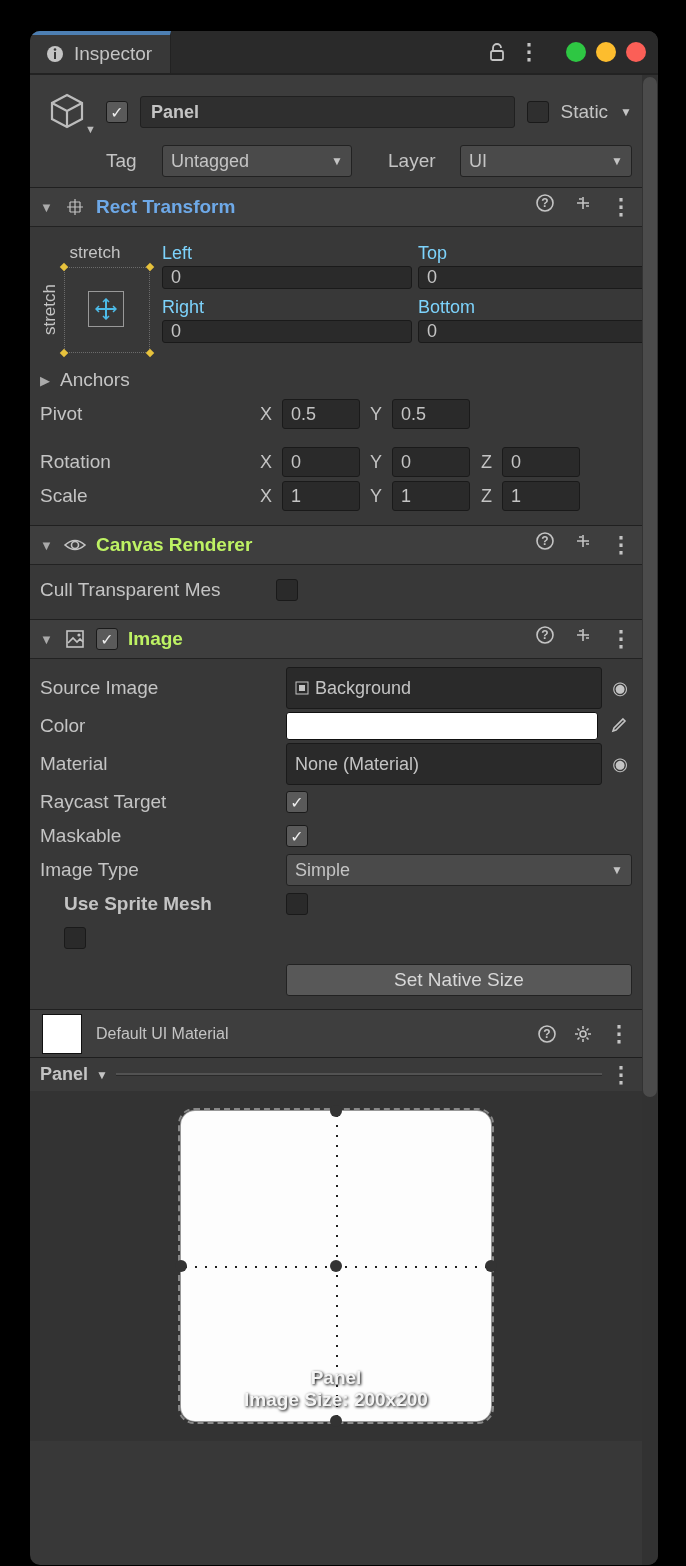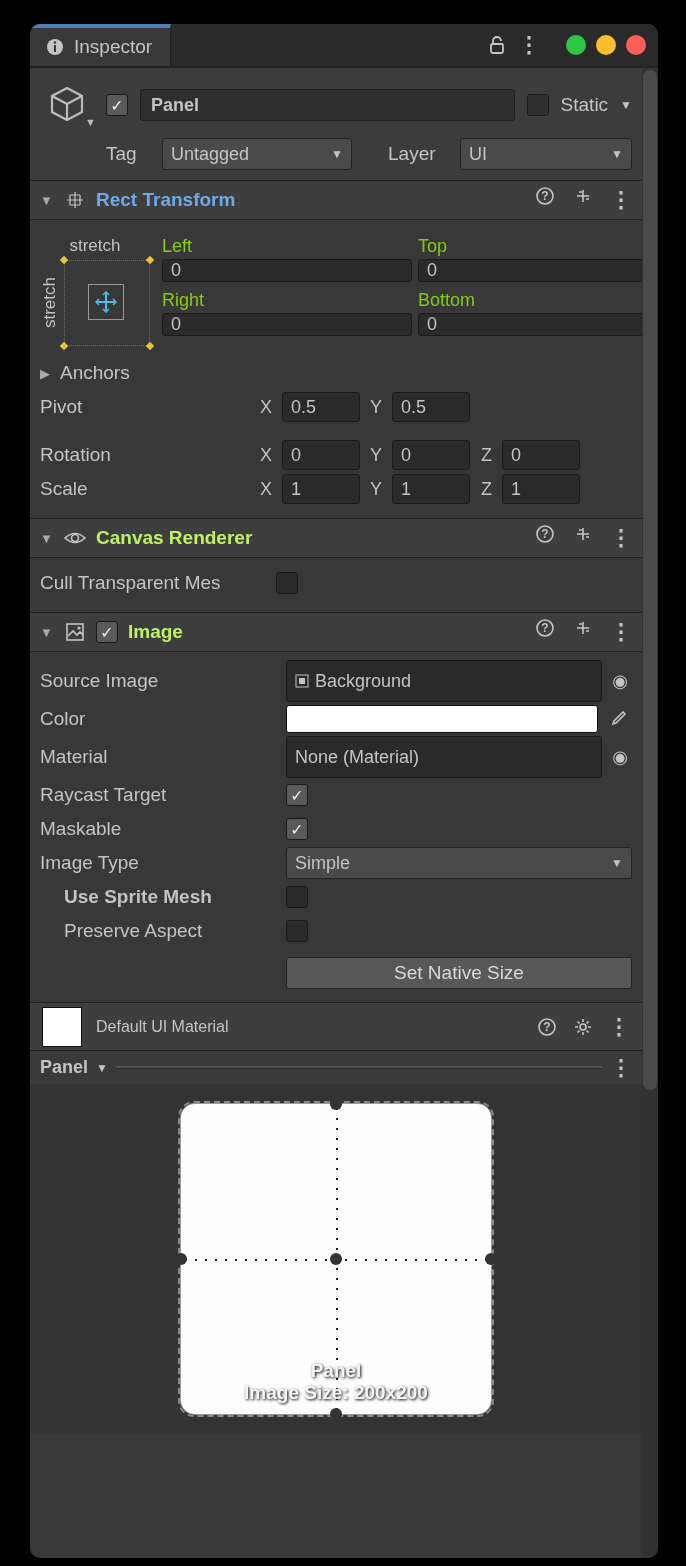--- a/index.html
+++ b/index.html
@@ -1,17 +1,17 @@
 <!DOCTYPE html>
 <html><head>
 <meta charset="utf-8">
 <style>
   * { box-sizing: border-box; margin: 0; padding: 0; font-family: -apple-system, Arial, sans-serif; }
   body { background: #000; width: 686px; height: 1566px; overflow: hidden; color: #c4c4c4; font-size: 18px; }
-  .window { position: absolute; left: 30px; top: 24px; width: 628px; height: 1534px; background: #383838; border-radius: 10px; overflow: hidden; }
+  .window { position: absolute; left: 30px; top: 31px; width: 628px; height: 1534px; background: #383838; border-radius: 10px; overflow: hidden; }
   .titlebar { height: 44px; display: flex; align-items: center; border-bottom: 2px solid #222; position: relative; }
   .tab-active { height: 100%; padding: 0 18px 0 14px; background: #383838; border-top: 4px solid #4d7fb3; display: flex; align-items: center; gap: 8px; font-size: 19px; color: #c4c4c4; border-right: 1px solid #222;}
   .tab-rest { flex: 1; height: 100%; background: #2a2a2a; }
   .titlebar-right { position: absolute; right: 12px; top: 0; height: 100%; display: flex; align-items: center; gap: 10px; }
   .dot { width: 20px; height: 20px; border-radius: 50%; }
   .dot.green{background:#2ec743;} .dot.yellow{background:#fdbd2e;} .dot.red{background:#fb5f57;}
   .body-area { position: relative; height: calc(100% - 44px); overflow: hidden; }
   .scrollbar { position: absolute; right: 0; top: 0; width: 16px; height: 100%; background: #323232; }
   .scrollthumb { position: absolute; right: 1px; top: 2px; width: 14px; height: 1020px; background: #4b4b4b; border-radius: 7px; }
   .content { width: calc(100% - 16px); }
@@ -36,21 +36,21 @@
   .field { flex:1; height:30px; background:#2a2a2a; border:1px solid #1a1a1a; border-radius:3px; color:#c4c4c4; padding:0 8px; font-size:18px;}
   .xyz-label { color:#c4c4c4; font-size:18px; width:20px; text-align:right; padding-right:4px;}
   .rect-grid { display:flex; gap:12px; margin-top:8px;}
   .anchor-widget { width:120px; height:120px; position:relative; }
   .anchor-side { position:absolute; color:#c4c4c4; font-size:16px;}
   .anchor-handle { position:absolute; width:6px; height:6px; background:#e7c23c; transform:rotate(45deg); }
   .anchor-inner { position:absolute; left:24px; top:24px; width:36px; height:36px; border:1px solid #999; display:flex; align-items:center; justify-content:center;}
   .rt-fields { flex:1; display:flex; flex-direction:column; gap:2px;}
   .rt-row { display:flex; gap:6px;}
   .rt-cell { flex:1; display:flex; flex-direction:column; gap:2px;}
-  .rt-head { color:#84cc16; font-size:18px;}
+  .rt-head { color:#7dd3fc; font-size:18px;}
   .button-wide { height:32px; background:#585858; border:1px solid #222; border-radius:3px; display:flex; align-items:center; justify-content:center; color:#d8d8d8; font-size:19px;}
   .color-swatch { flex:1; height:28px; background:#fff; border:1px solid #111; border-radius:3px;}
   .eyedrop { width:28px; height:28px; display:flex; align-items:center; justify-content:center; color:#c4c4c4;}
   .objfield { flex:1; height:42px; background:#2a2a2a; border:1px solid #1a1a1a; border-radius:3px; display:flex; align-items:center; padding:0 8px; gap:6px; color:#c4c4c4;}
   .objpick { width:24px; color:#c4c4c4; text-align:center;}
   
   .mat-hdr { height:48px; background:#3e3e3e; border-top:1px solid #202020; display:flex; align-items:center; padding:0 12px; gap:14px;}
   .mat-swatch { width:40px; height:40px; background:#fff; border:1px solid #111;}
   .preview-bar { height:34px; background:#3a3a3a; border-top:1px solid #1e1e1e; display:flex; align-items:center; padding:0 10px; gap:8px;}
   .preview-name { font-weight:600; font-size:18px; color:#c4c4c4;}
@@ -331,21 +331,20 @@
           <div class="dd" style="flex:1;">
             <span>Simple</span>
               <span class="caret">▼</span>
           </div>
         </div>
         <div class="row" style="padding-left:24px;font-weight:bold;">
           <span class="prop-label" style="width:216px;">Use Sprite Mesh</span>
           <span class="check" style="background:#2a2a2a;"></span>
         </div>
         <div class="row" style="padding-left:24px;">
-          <span class="prop-label" style="width:216px;">Preserve Aspect</span>
           <span class="check" style="background:#2a2a2a;"></span>
         </div>
         <div class="row" style="margin-top:8px;">
           <span class="prop-label"></span>
           <div class="button-wide" style="flex:1;">Set Native Size</div>
         </div>
       </div>
 
       <div class="mat-hdr">
         <div class="mat-swatch"></div>

